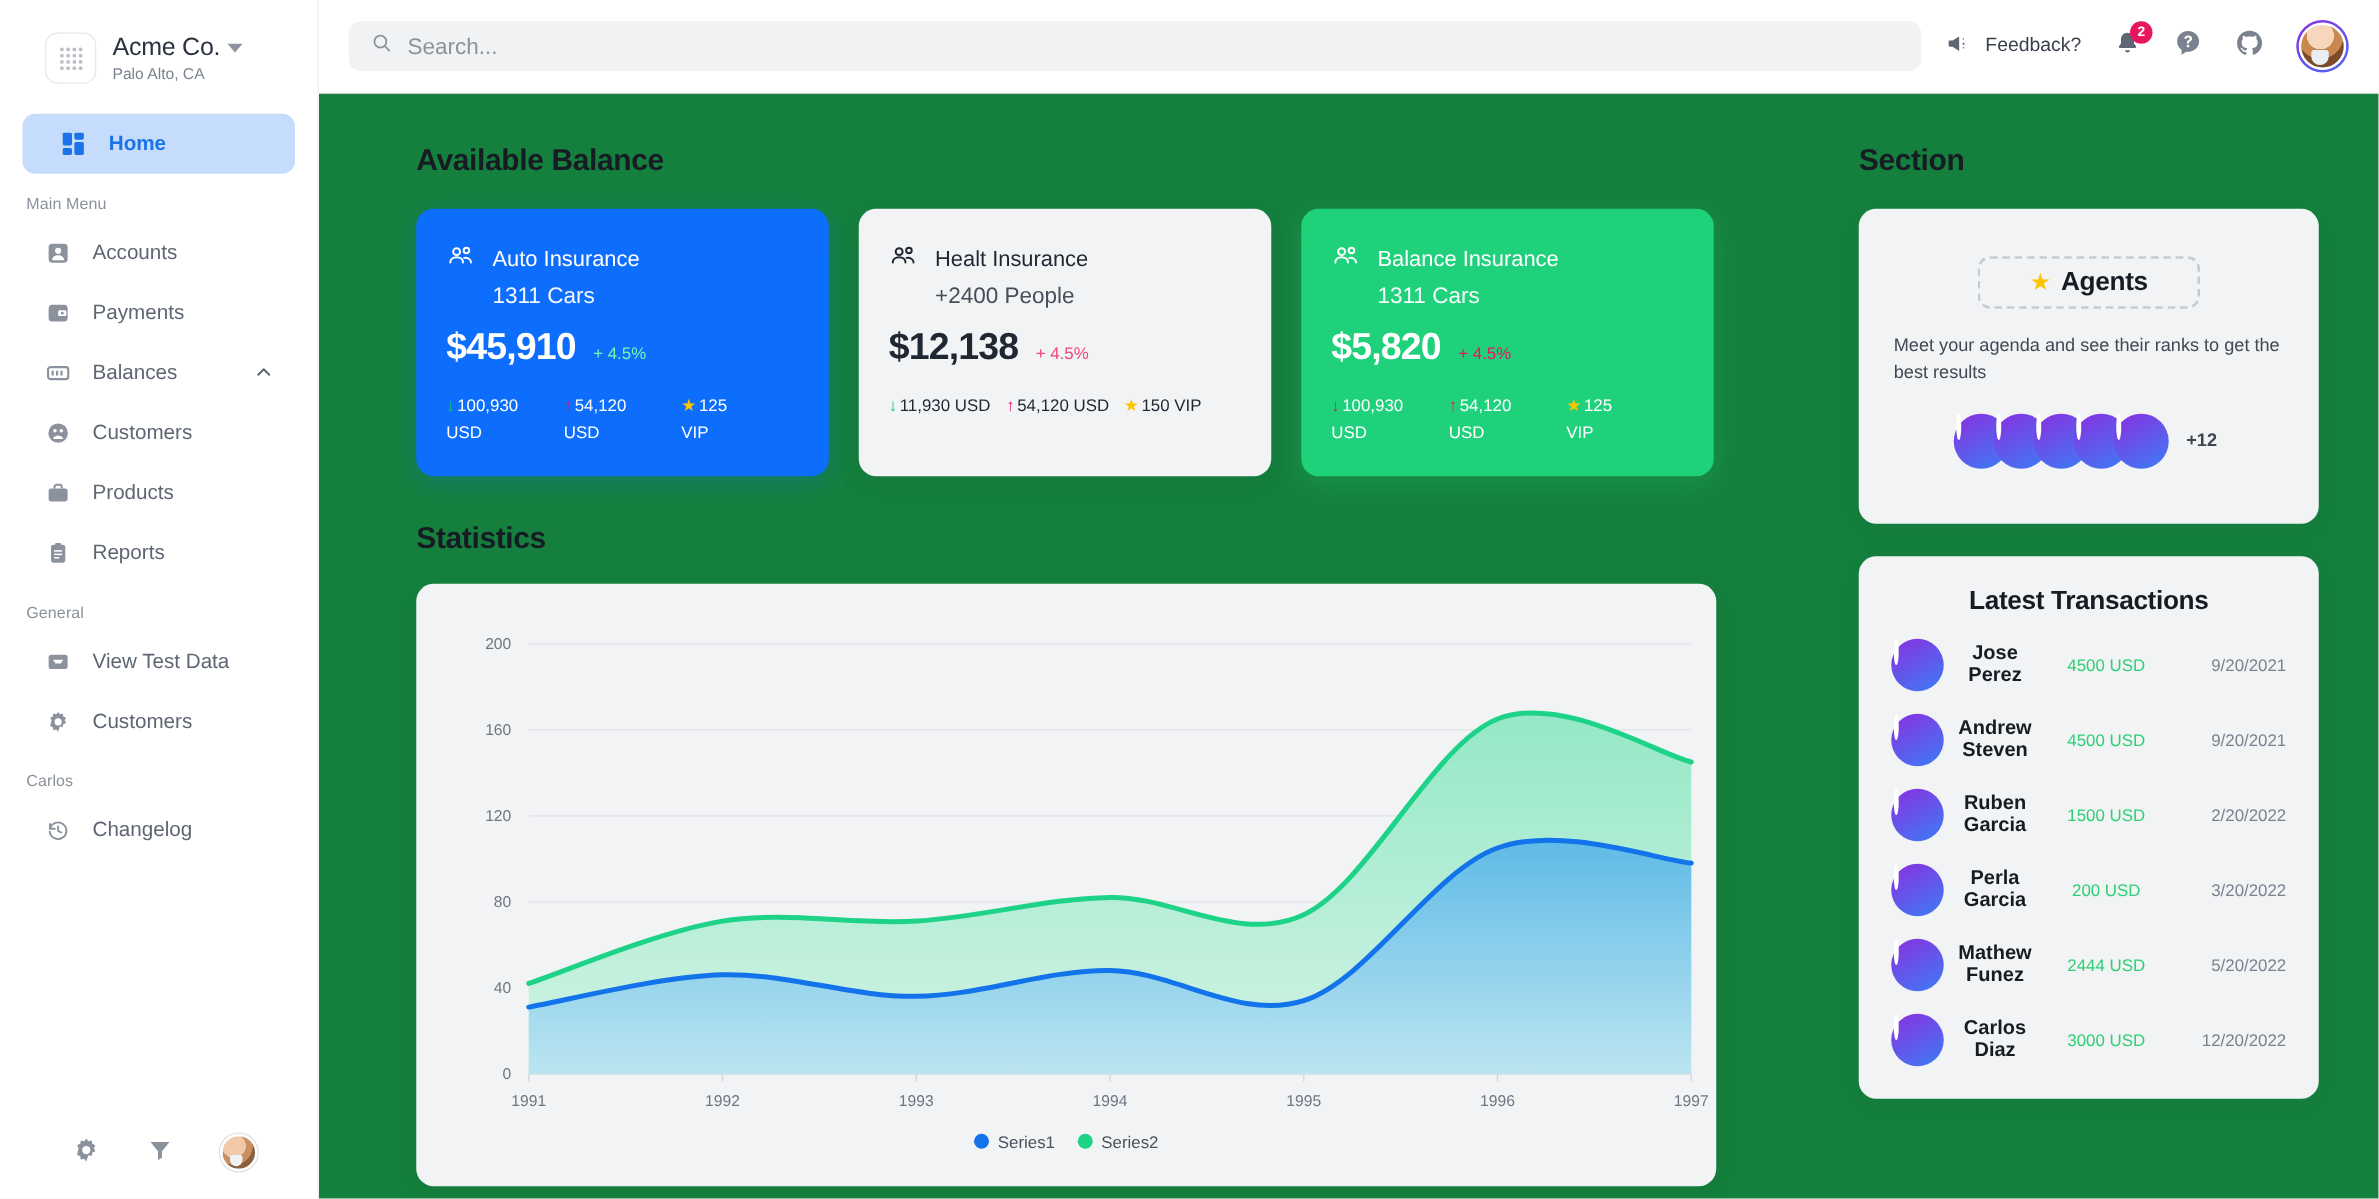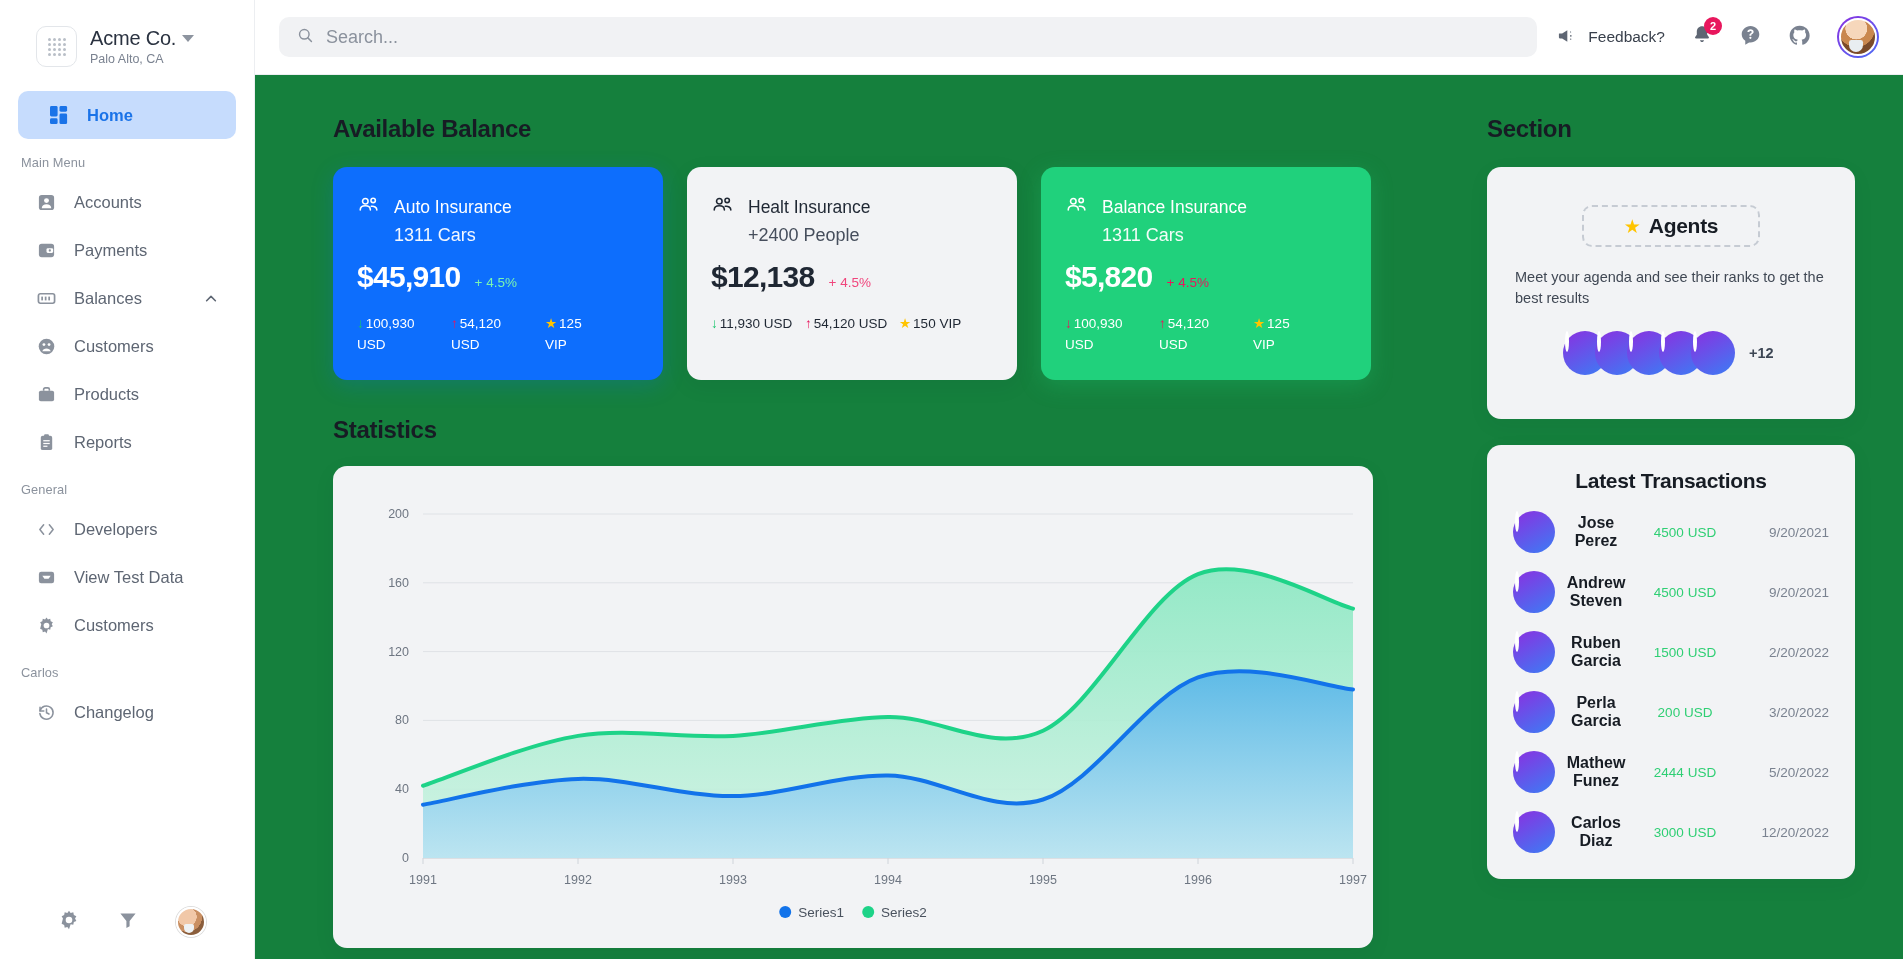--- a/index.html
+++ b/index.html
@@ -340,29 +340,20 @@
             <rect x="6.6" y="7.5" width="6.8" height="1.3" fill="#fff"></rect>
             <rect x="6.6" y="10.4" width="6.8" height="1.3" fill="#fff"></rect>
             <rect x="6.6" y="13.3" width="4.4" height="1.3" fill="#fff"></rect>
           </svg>
         </span>
         <span class="lbl">Reports</span>
       </div>
 
       <div class="nav-group">General</div>
 
-      <div class="nav-item">
-        <span class="ico">
-          <svg width="19" height="19" viewBox="0 0 20 20" fill="none" stroke="#8b929d" stroke-width="1.6" stroke-linecap="round" stroke-linejoin="round">
-            <polyline points="7,5 3,10 7,15"></polyline>
-              <polyline points="13,5 17,10 13,15"></polyline>
-          </svg>
-        </span>
-        <span class="lbl">Developers</span>
-      </div>
 
       <div class="nav-item">
         <span class="ico">
           <svg width="19" height="19" viewBox="0 0 20 20" fill="#8b929d">
             <rect x="2" y="4" width="16" height="12" rx="2.4"></rect>
             <path d="M5.6 8.2h8.8l-2.2 3.1H7.8z" fill="#fff"></path>
           </svg>
         </span>
         <span class="lbl">View Test Data</span>
       </div>

